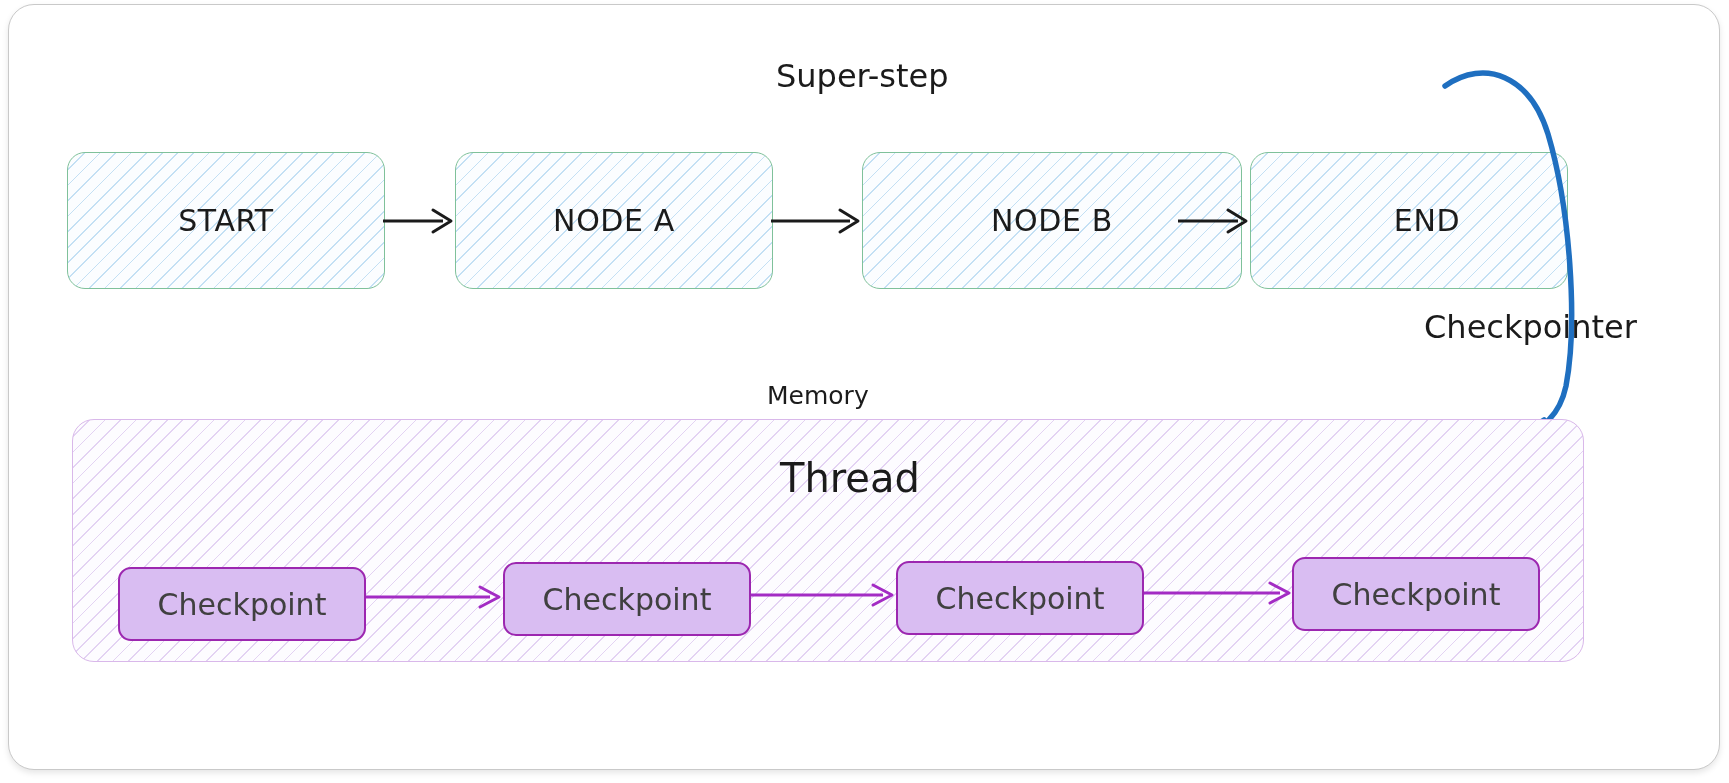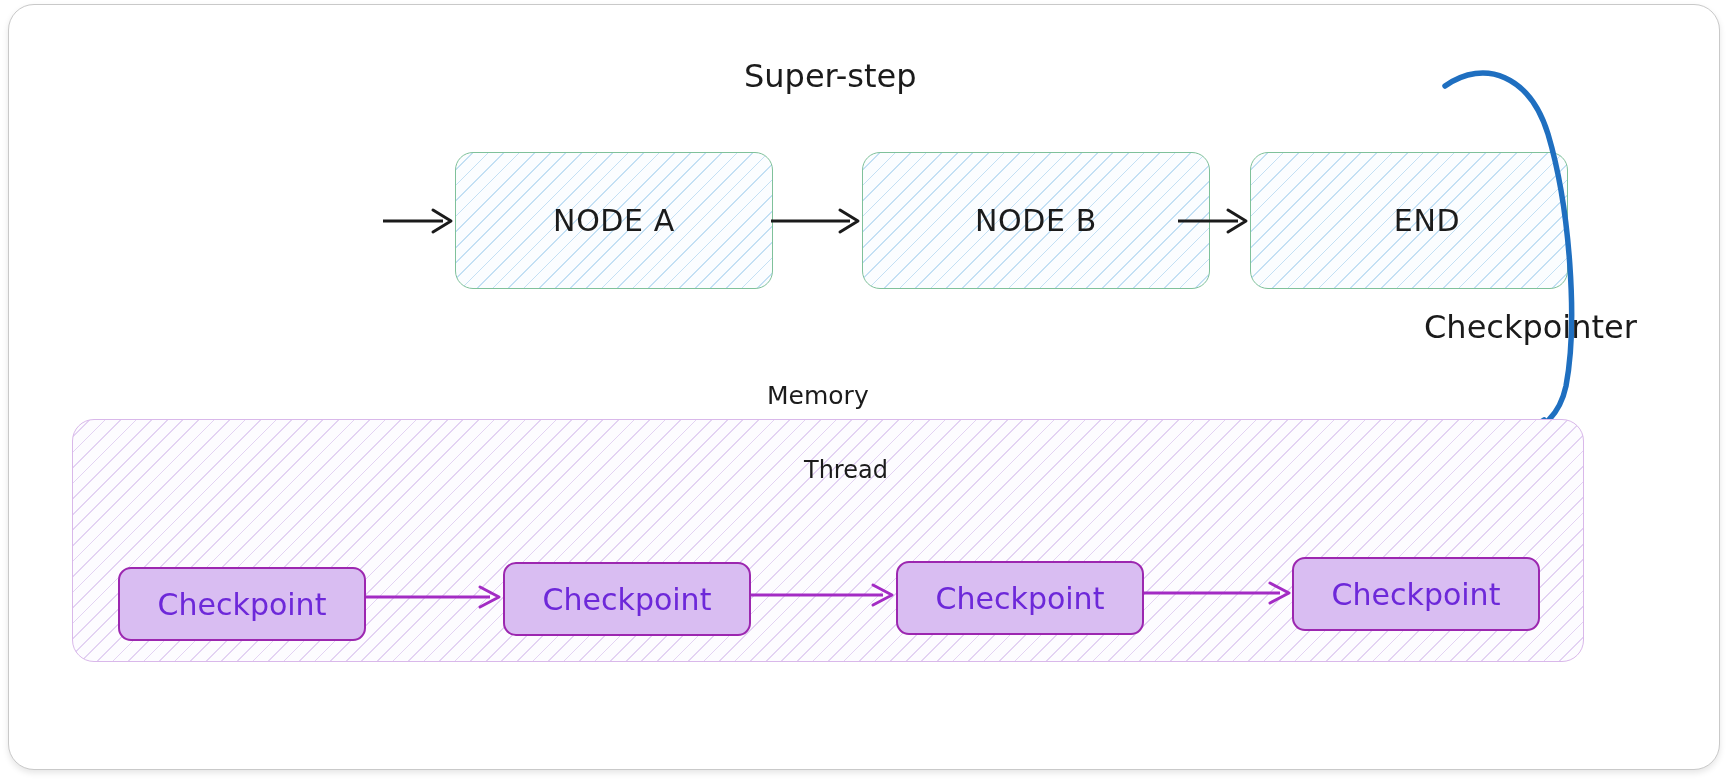--- a/index.html
+++ b/index.html
@@ -98,21 +98,21 @@
     border: 2.4px solid #9c27b0;
     border-radius: 13px;
     background: #d9bdf2;
     box-sizing: border-box;
     display: flex;
     align-items: center;
     justify-content: center;
   }
   .cpnode-label {
     font-size: 30px;
-    color: #6d28d9;
+    color: #404040;
     white-space: nowrap;
   }
 
   
   .arrow-purple {
     position: absolute;
     height: 30px;
   }
 
   
@@ -125,28 +125,31 @@
     pointer-events: none;
   }
 </style>
 </head>
 <body>
 
 <div id="canvas">
 
   <div class="outer-frame"></div>
 
-  <div class="label" style="left:744px; top:60px; font-size:32px;text-align:right;">Super-step</div>
-
+  <div class="label" style="left:776px; top:60px; font-size:32px;text-align:right;">Super-step</div>
+
+  <div class="gnode" style="left:67px; top:152px; width:318px;">
+    <span class="gnode-label">START</span>
+  </div>
 
   <div class="gnode" style="left:455px; top:152px; width:318px;">
     <span class="gnode-label">NODE A</span>
   </div>
 
-  <div class="gnode" style="left:862px; top:152px; width:348px;">
+  <div class="gnode" style="left:862px; top:152px; width:380px;">
     <span class="gnode-label">NODE B</span>
   </div>
 
   <div class="gnode" style="left:1250px; top:152px; width:318px;padding-left:36px;">
     <span class="gnode-label">END</span>
   </div>
 
   <svg class="arrow-black" style="left:383px; top:203px; width:76px;" viewBox="0 0 76 36">
     <line x1="0" y1="18" x2="60" y2="18" stroke="#1b1b1b" stroke-width="3"></line>
     <polyline points="50,7 68,18 50,29" fill="none" stroke="#1b1b1b" stroke-width="3" stroke-linecap="round" stroke-linejoin="round"></polyline>
@@ -166,21 +169,21 @@
     <path d="M 5 24 C 45 -4 90 14 108 72 C 130 146 138 260 126 324 C 120 352 104 368 74 378" fill="none" stroke="#1f6fc0" stroke-width="5.5" stroke-linecap="round"></path>
     <polyline points="104,358 72,379 106,390" fill="none" stroke="#1f6fc0" stroke-width="5.5" stroke-linecap="round" stroke-linejoin="round"></polyline>
   </svg>
 
   <div class="label" style="left:1424px; top:287px; font-size:32px;margin-top:24px;">Checkpointer</div>
 
   <div class="label" style="left:767px; top:383px; font-size:25px;">Memory</div>
 
   <div class="thread-box"></div>
 
-  <div class="label" style="left:780px; top:458px; font-size:24px;margin-left:24px;">Thread</div>
+  <div class="label" style="left:780px; top:458px; font-size:40px;">Thread</div>
 
   <div class="cpnode" style="left:118px; top:567px;">
     <span class="cpnode-label">Checkpoint</span>
   </div>
 
   <div class="cpnode" style="left:503px; top:562px;">
     <span class="cpnode-label">Checkpoint</span>
   </div>
 
   <div class="cpnode" style="left:896px; top:561px;">

